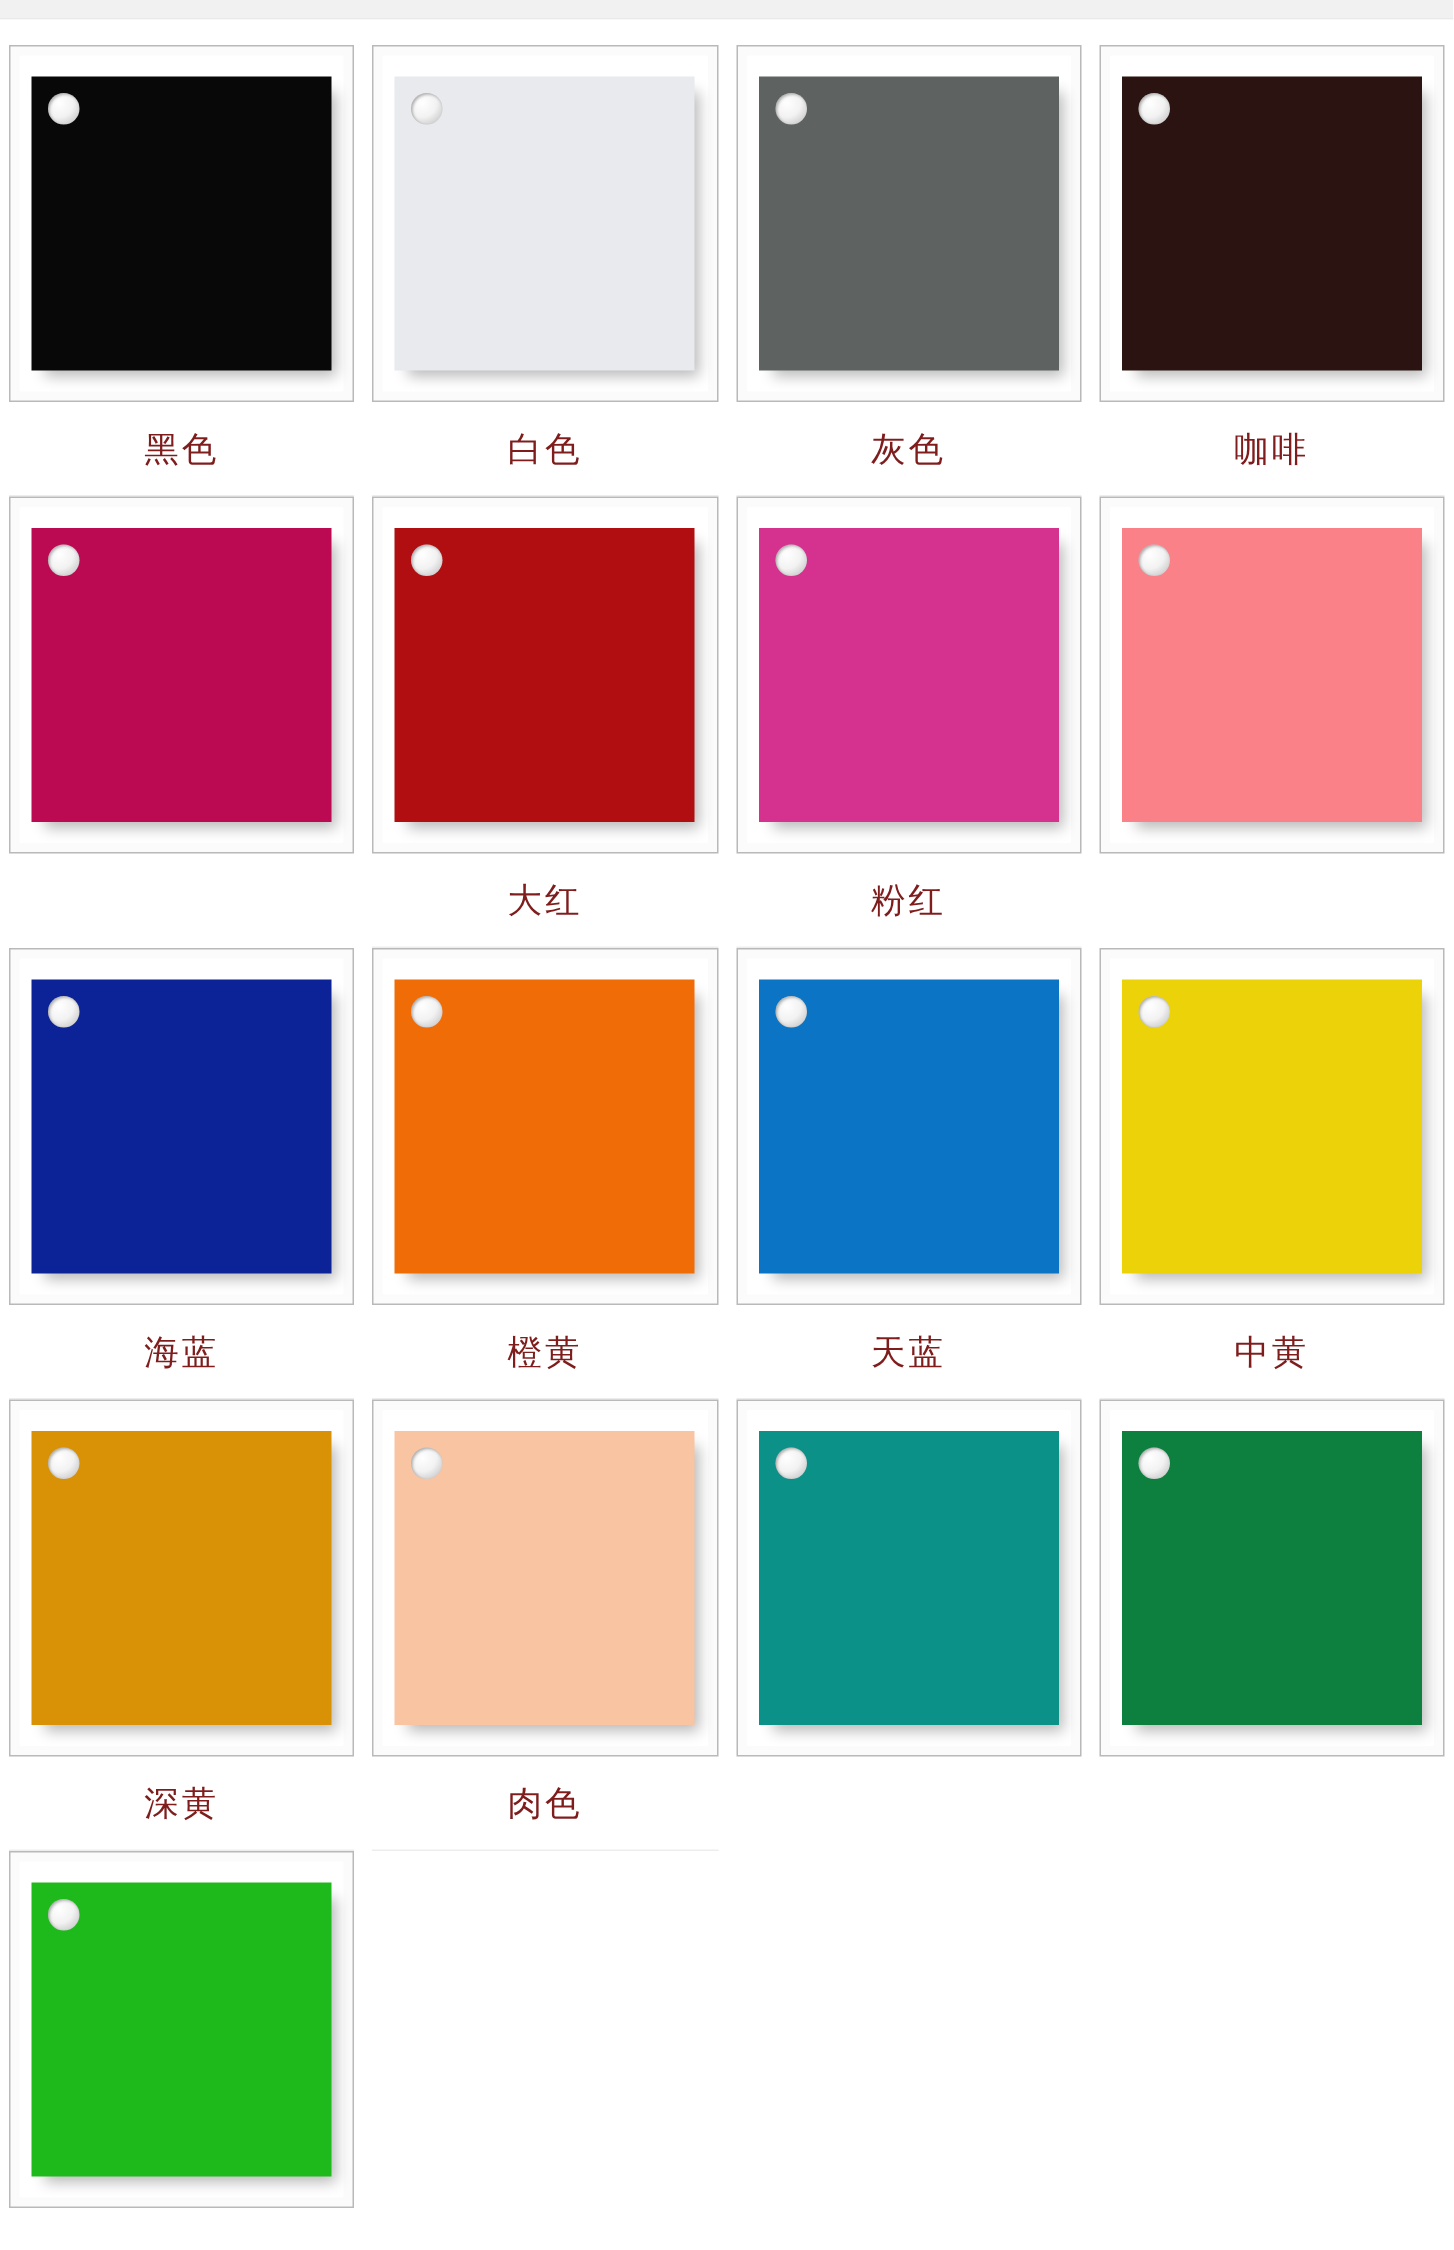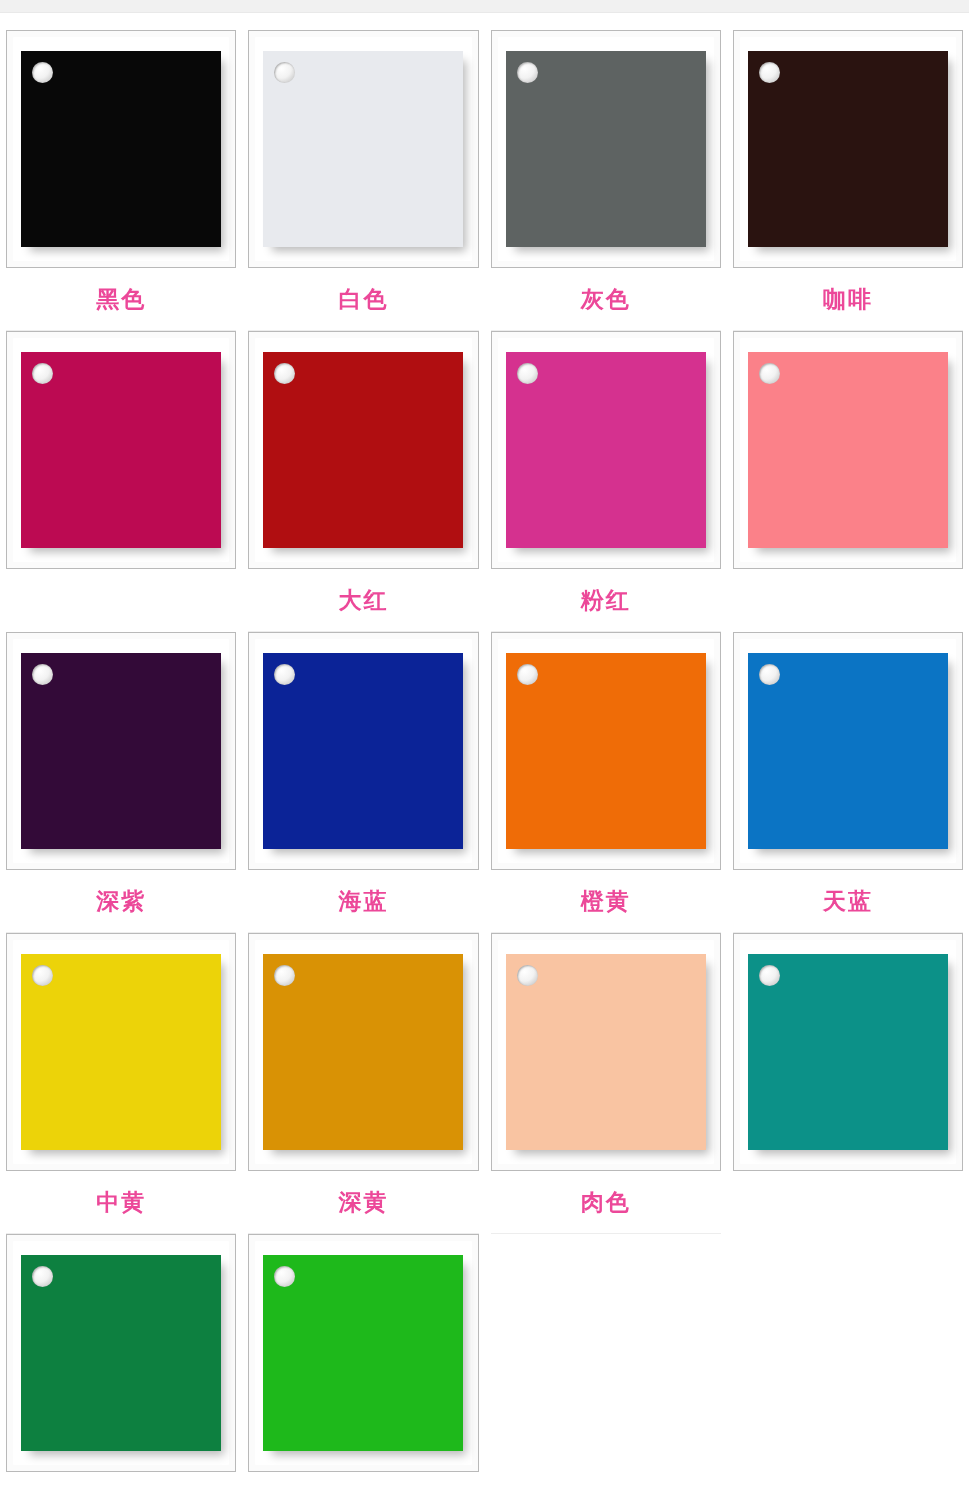--- a/index.html
+++ b/index.html
@@ -78,22 +78,22 @@
     border-radius: 50%;
     background: radial-gradient(circle at 36% 32%, #ffffff 0%, #f2f2f2 48%, #b9b9b9 100%);
     box-shadow: inset 1px 1px 2px rgba(0,0,0,0.30);
   }
 
   .label {
     height: 62px;
     line-height: 62px;
     text-align: center;
     font-size: 23px;
-    font-weight: bold;
-    color: #ec4899;
+    font-weight: normal;
+    color: #7f1d1d;
     letter-spacing: 2px;
     background: #ffffff;
     border-bottom: 1px solid #ededed;
   }
   .label.empty {
     border-bottom: none;
   }
 
   .cell.blank .photo {
     border: none;
@@ -165,28 +165,20 @@
     </div>
     <div class="cell">
       <div class="photo">
         <div class="sheet" style="background: rgb(251, 129, 137);">
           <div class="hole"></div>
         </div>
       </div>
     </div>
     <div class="cell">
       <div class="photo">
-        <div class="sheet" style="background: rgb(51, 10, 56);">
-          <div class="hole"></div>
-        </div>
-      </div>
-      <div class="label">深紫</div>
-    </div>
-    <div class="cell">
-      <div class="photo">
         <div class="sheet" style="background: rgb(11, 35, 151);">
           <div class="hole"></div>
         </div>
       </div>
       <div class="label">海蓝</div>
     </div>
     <div class="cell">
       <div class="photo">
         <div class="sheet" style="background: rgb(239, 108, 7);">
           <div class="hole"></div>

